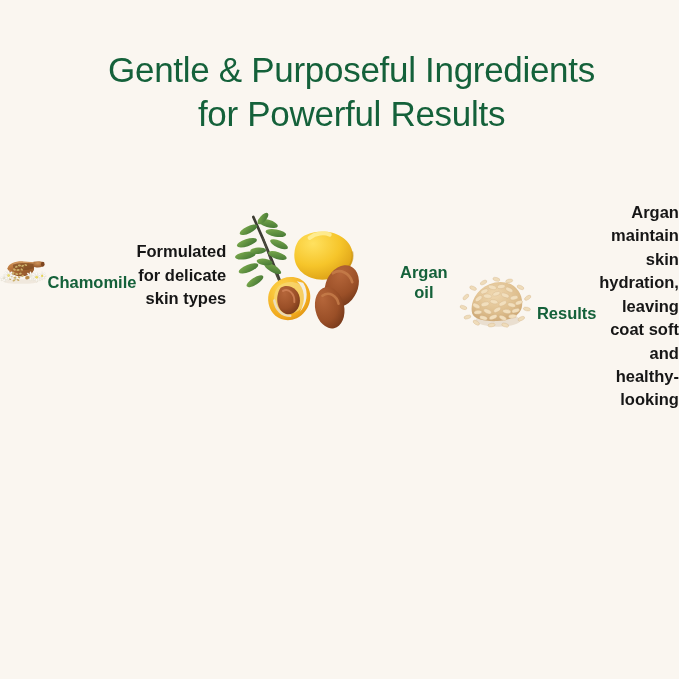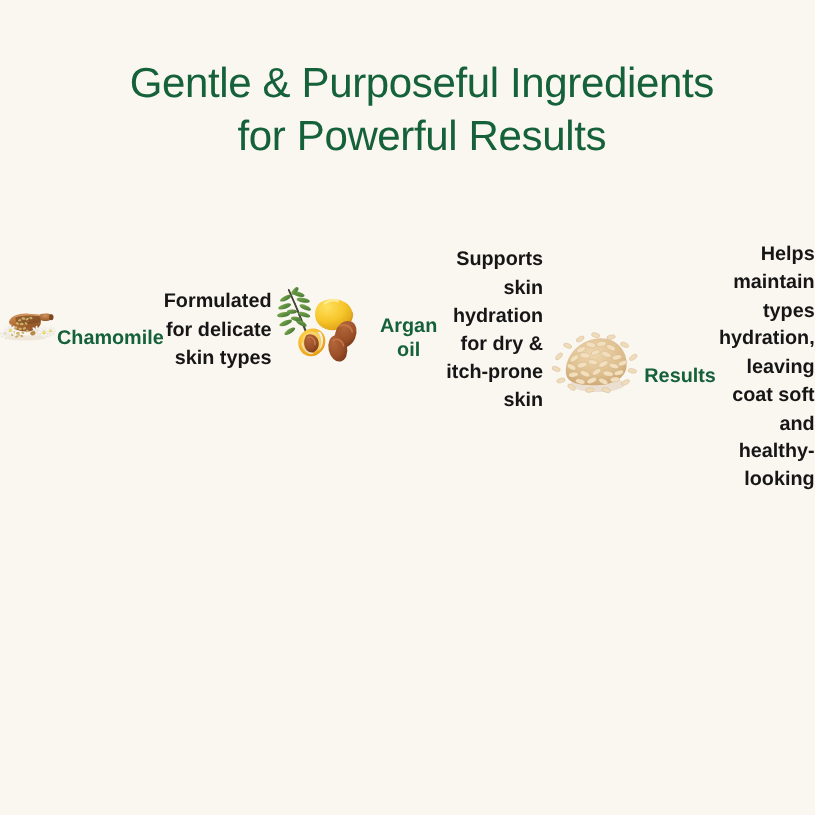--- a/index.html
+++ b/index.html
@@ -301,21 +301,20 @@
 
           <g>
             <ellipse cx="144" cy="100" rx="20" ry="27" transform="rotate(24 144 100)" fill="url(#nutG)"></ellipse>
             <path d="M133 84 C142 78 154 84 157 95" fill="none" stroke="#c67c4a" stroke-width="3.4" stroke-linecap="round" opacity="0.85"></path>
             <ellipse cx="129" cy="127" rx="18" ry="26" transform="rotate(-12 129 127)" fill="url(#nutG)"></ellipse>
             <path d="M120 112 C128 106 138 112 140 122" fill="none" stroke="#c67c4a" stroke-width="3.2" stroke-linecap="round" opacity="0.85"></path>
           </g>
         </svg>
       </div>
       <div class="ing-name">Argan oil</div>
-      <div class="ing-desc">Supports skin hydration for dry &amp; itch-prone skin</div>
     </div>
 
     <div class="column">
       <div class="art">
         <svg viewBox="0 0 210 160" xmlns="http://www.w3.org/2000/svg">
           <defs>
             <radialGradient id="pileG" cx="0.45" cy="0.32" r="0.75">
               <stop offset="0%" stop-color="#f0d8b0"></stop>
               <stop offset="65%" stop-color="#ddbd8c"></stop>
               <stop offset="100%" stop-color="#c9a371"></stop>
@@ -369,21 +368,21 @@
             <ellipse cx="186" cy="72" rx="9" ry="4.6" transform="rotate(-34 186 72)"></ellipse>
             <ellipse cx="168" cy="46" rx="9" ry="4.6" transform="rotate(26 168 46)"></ellipse>
             <ellipse cx="140" cy="30" rx="9" ry="4.6" transform="rotate(-12 140 30)"></ellipse>
             <ellipse cx="108" cy="26" rx="9" ry="4.6" transform="rotate(16 108 26)"></ellipse>
             <ellipse cx="76" cy="34" rx="9" ry="4.6" transform="rotate(-30 76 34)"></ellipse>
             <ellipse cx="50" cy="48" rx="9" ry="4.6" transform="rotate(24 50 48)"></ellipse>
           </g>
         </svg>
       </div>
       <div class="ing-name">Results</div>
-      <div class="ing-desc">Helps maintain types hydration, leaving coat soft and healthy-looking</div>
+      <div class="ing-desc">Argan maintain skin hydration, leaving coat soft and healthy-looking</div>
     </div>
 
   </div>
 
   <div class="claims">
 
     
 
     
 

